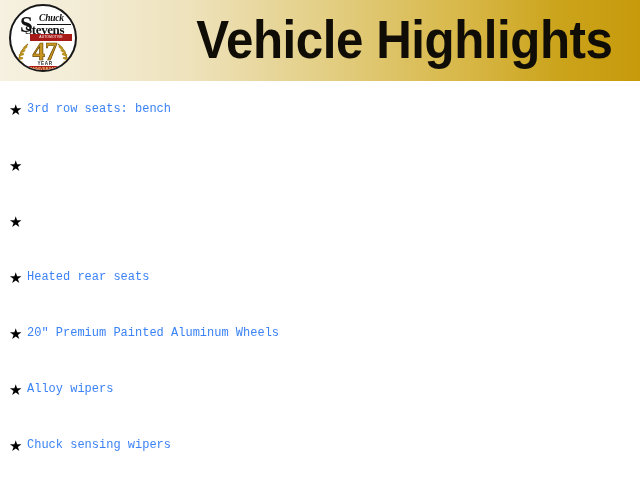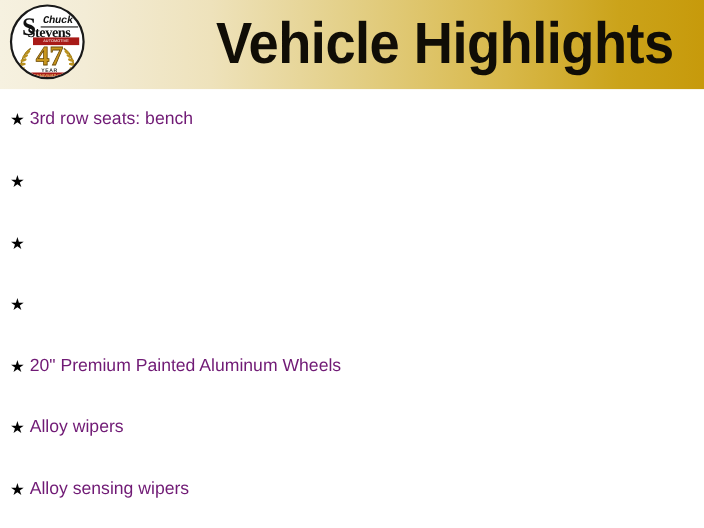--- a/index.html
+++ b/index.html
@@ -67,21 +67,21 @@
     border-radius: 50%;
     background: #ffffff;
     border: 2px solid #191919;
     box-sizing: border-box;
     overflow: hidden;
   }
   .logo-chuck {
     position: absolute;
     left: 28px;
     top: 7px;
-    font-family: Liberation Mono, monospace;
+    font-family: Liberation Serif, serif;
     font-style: italic;
     font-weight: bold;
     font-size: 9.5px;
     color: #111111;
     letter-spacing: -0.2px;
   }
   .logo-bigS {
     position: absolute;
     left: 9px;
     top: 7px;
@@ -200,23 +200,23 @@
     flex: 0 0 auto;
     width: 18px;
     margin-left: 9px;
     font-size: 15px;
     line-height: 15px;
     color: #000000;
     text-align: left;
   }
   .hl-label {
     flex: 0 0 auto;
-    font-family: Liberation Sans, sans-serif;
-    font-size: 16px;
-    color: #701a75;
+    font-family: Liberation Mono, monospace;
+    font-size: 12px;
+    color: #3b82f6;
     line-height: 20px;
     white-space: nowrap;
   }
 </style>
 </head>
 <body>
 
 <div class="page">
 
   <div class="header-band"></div>
@@ -277,32 +277,33 @@
     <div class="hl-item">
       <span class="hl-bullet">★</span>
     </div>
 
     <div class="hl-item">
       <span class="hl-bullet">★</span>
     </div>
 
     <div class="hl-item">
       <span class="hl-bullet">★</span>
+      <span class="hl-label">Heated rear seats</span>
     </div>
 
     <div class="hl-item">
       <span class="hl-bullet">★</span>
       <span class="hl-label">20" Premium Painted Aluminum Wheels</span>
     </div>
 
     <div class="hl-item">
       <span class="hl-bullet">★</span>
       <span class="hl-label">Alloy wipers</span>
     </div>
 
     <div class="hl-item">
       <span class="hl-bullet">★</span>
-      <span class="hl-label">Alloy sensing wipers</span>
+      <span class="hl-label">Chuck sensing wipers</span>
     </div>
 
   </div>
 
 </div>
 
 </body></html>

